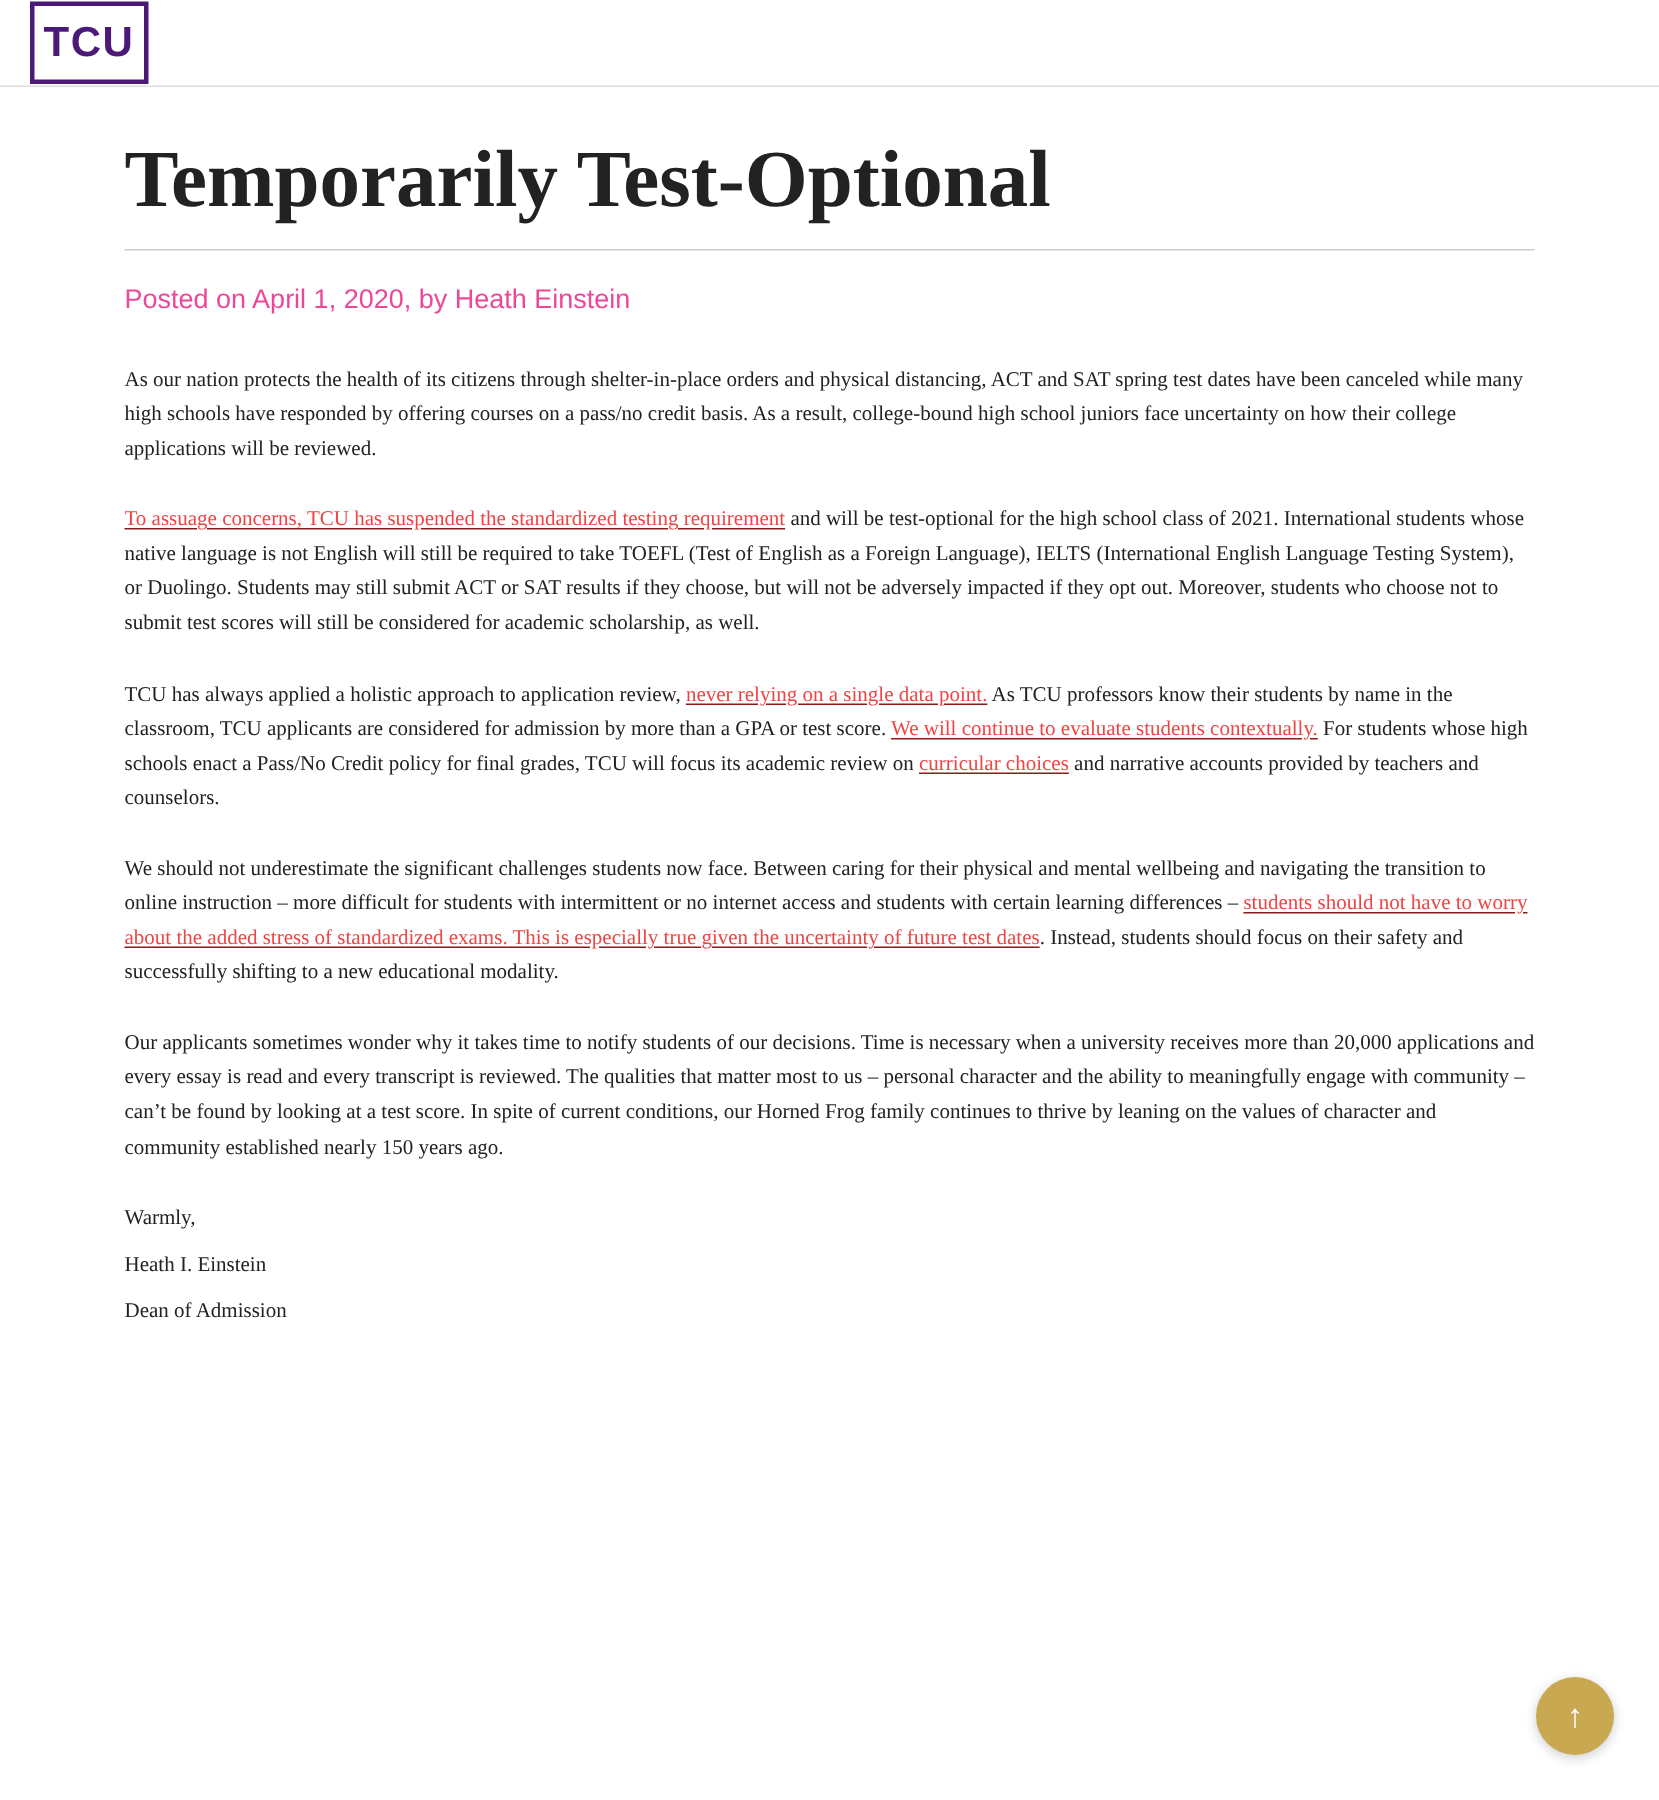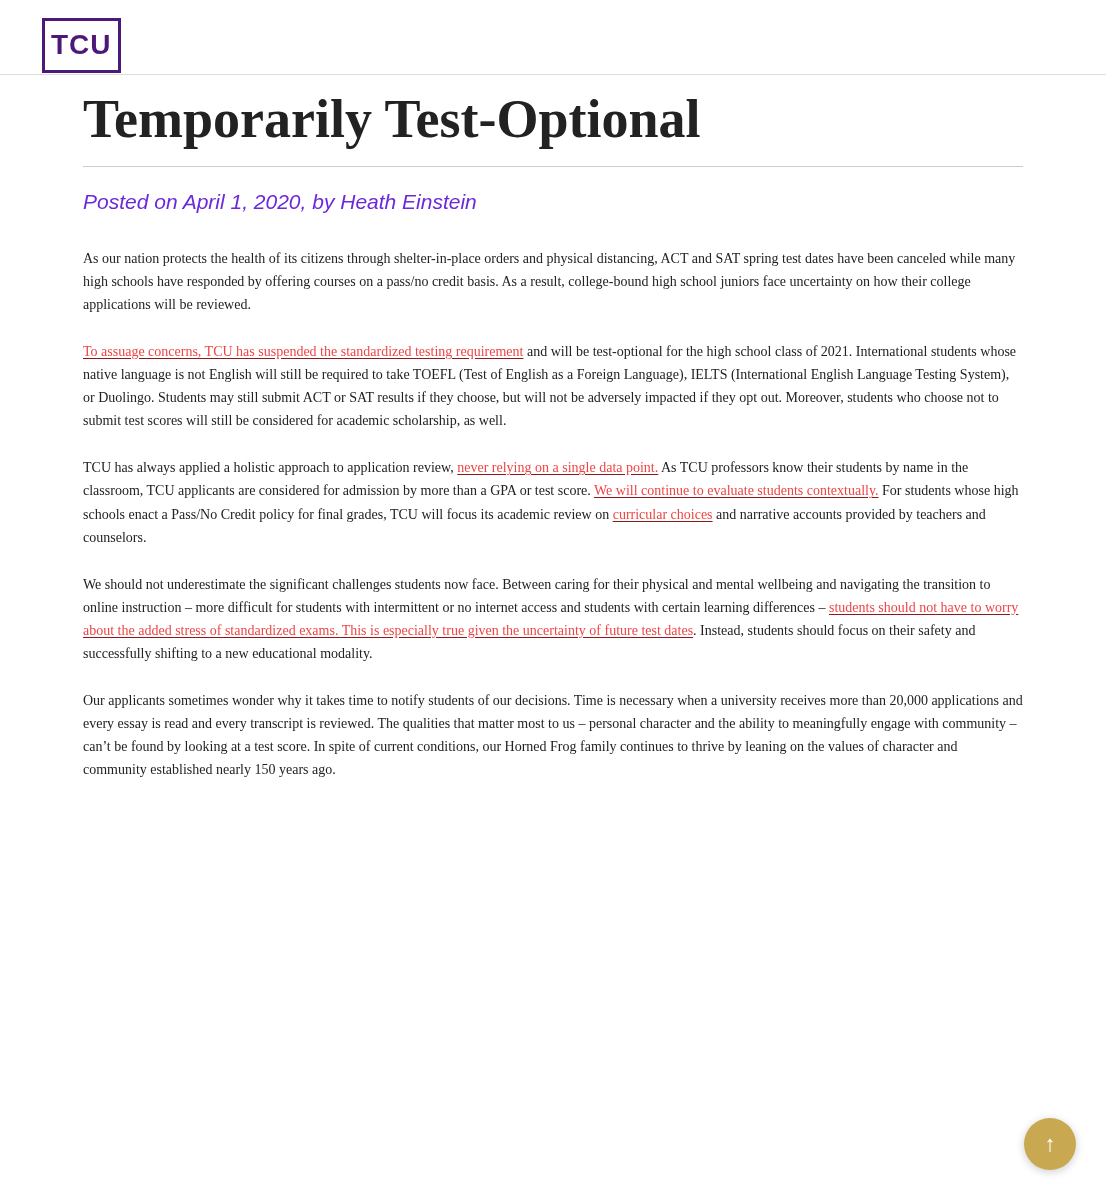--- a/index.html
+++ b/index.html
@@ -10,26 +10,26 @@
       color: #222;
       font-size: 18px;
       line-height: 1.6;
     }
 
     
     .header {
       display: flex;
       align-items: center;
       justify-content: space-between;
-      padding: 0 42px;
+      padding: 0 20px;
       height: 58px;
       background: #fff;
       border-bottom: 1px solid #ddd;
       position: sticky;
-      top: 17px;
+      top: 0;
       z-index: 100;
     }
 
     .logo-area {
       display: flex;
       align-items: center;
     }
 
     
     .tcu-logo {
@@ -106,24 +106,23 @@
     }
 
     .divider {
       border: none;
       border-top: 1px solid #ccc;
       margin-bottom: 18px;
     }
 
     .post-meta {
       font-family: Arial, sans-serif;
-      font-size: 21px;
-      color: #6d28d9;
+      font-size: 18px;
+      color: #ec4899;
       margin-bottom: 28px;
-      font-style: italic;
     }
 
     .article-body p {
       margin-bottom: 24px;
       font-size: 14px;
       line-height: 1.65;
       color: #222;
     }
 
     .article-body a {
@@ -198,18 +197,23 @@
       </p>
 
       <p>
         <span>We should not underestimate the significant challenges students now face. Between caring for their physical and mental wellbeing and navigating the transition to online instruction – more difficult for students with intermittent or no internet access and students with certain learning differences – </span><a class="link-underline-red" href="#">students should not have to worry about the added stress of standardized exams. This is especially true given the uncertainty of future test dates</a><span>. Instead, students should focus on their safety and successfully shifting to a new educational modality.</span>
       </p>
 
       <p>
         <span>Our applicants sometimes wonder why it takes time to notify students of our decisions. Time is necessary when a university receives more than 20,000 applications and every essay is read and every transcript is reviewed. The qualities that matter most to us – personal character and the ability to meaningfully engage with community – can’t be found by looking at a test score. In spite of current conditions, our Horned Frog family continues to thrive by leaning on the values of character and community established nearly 150 years ago.</span>
       </p>
 
+      <div class="closing">
+        <p>Warmly,</p>
+        <p>Heath I. Einstein</p>
+        <p>Dean of Admission</p>
+      </div>
 
     </div>
   </article>
 </main>
 
 <div class="back-to-top">↑</div>
 
 </body></html>

